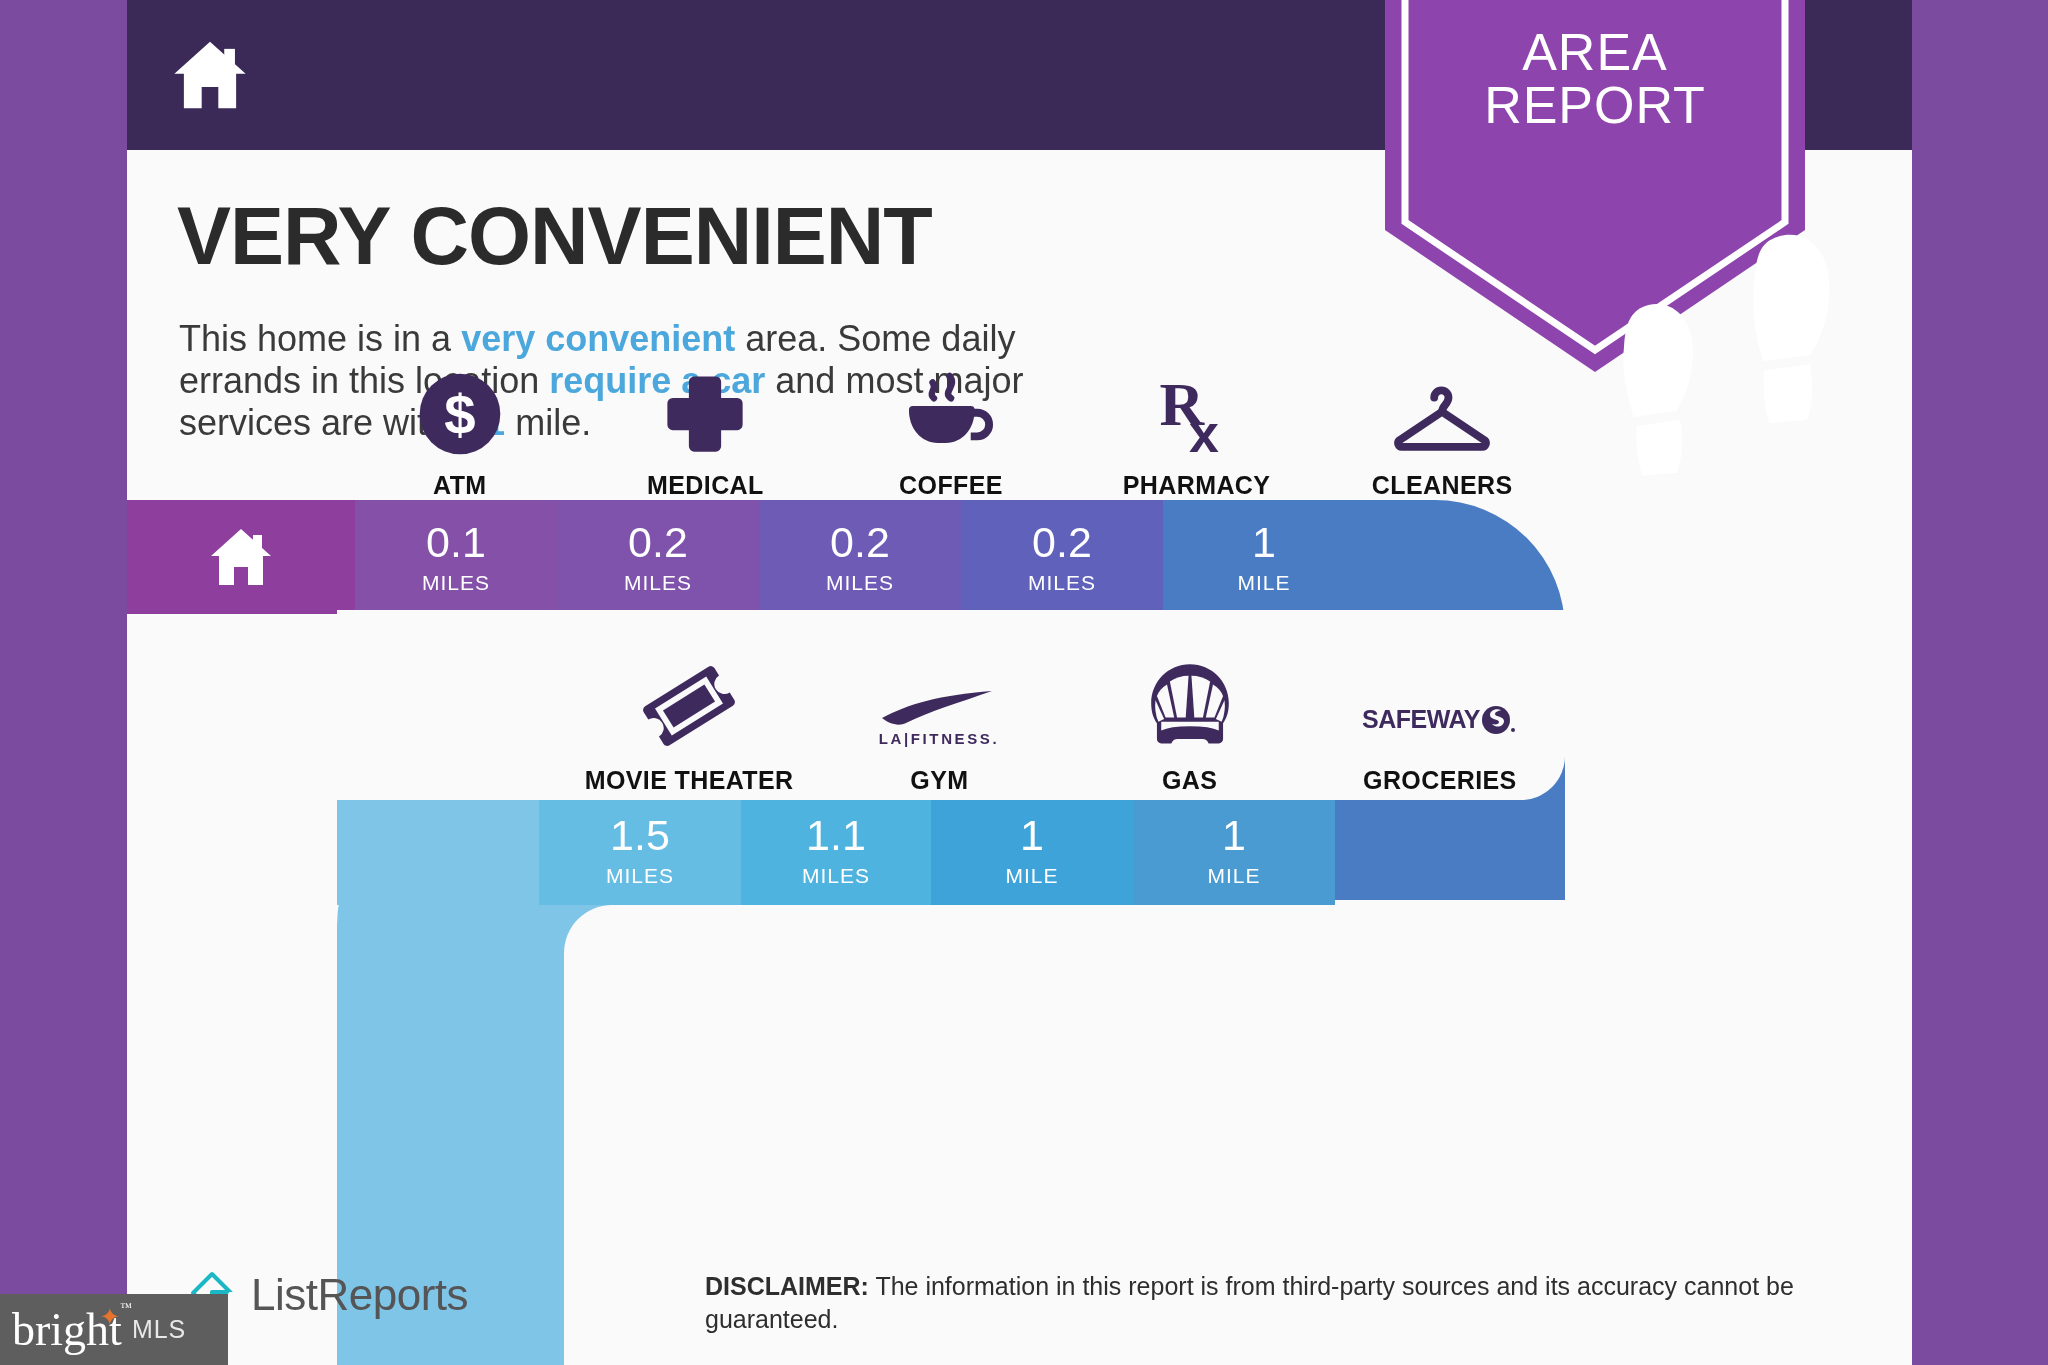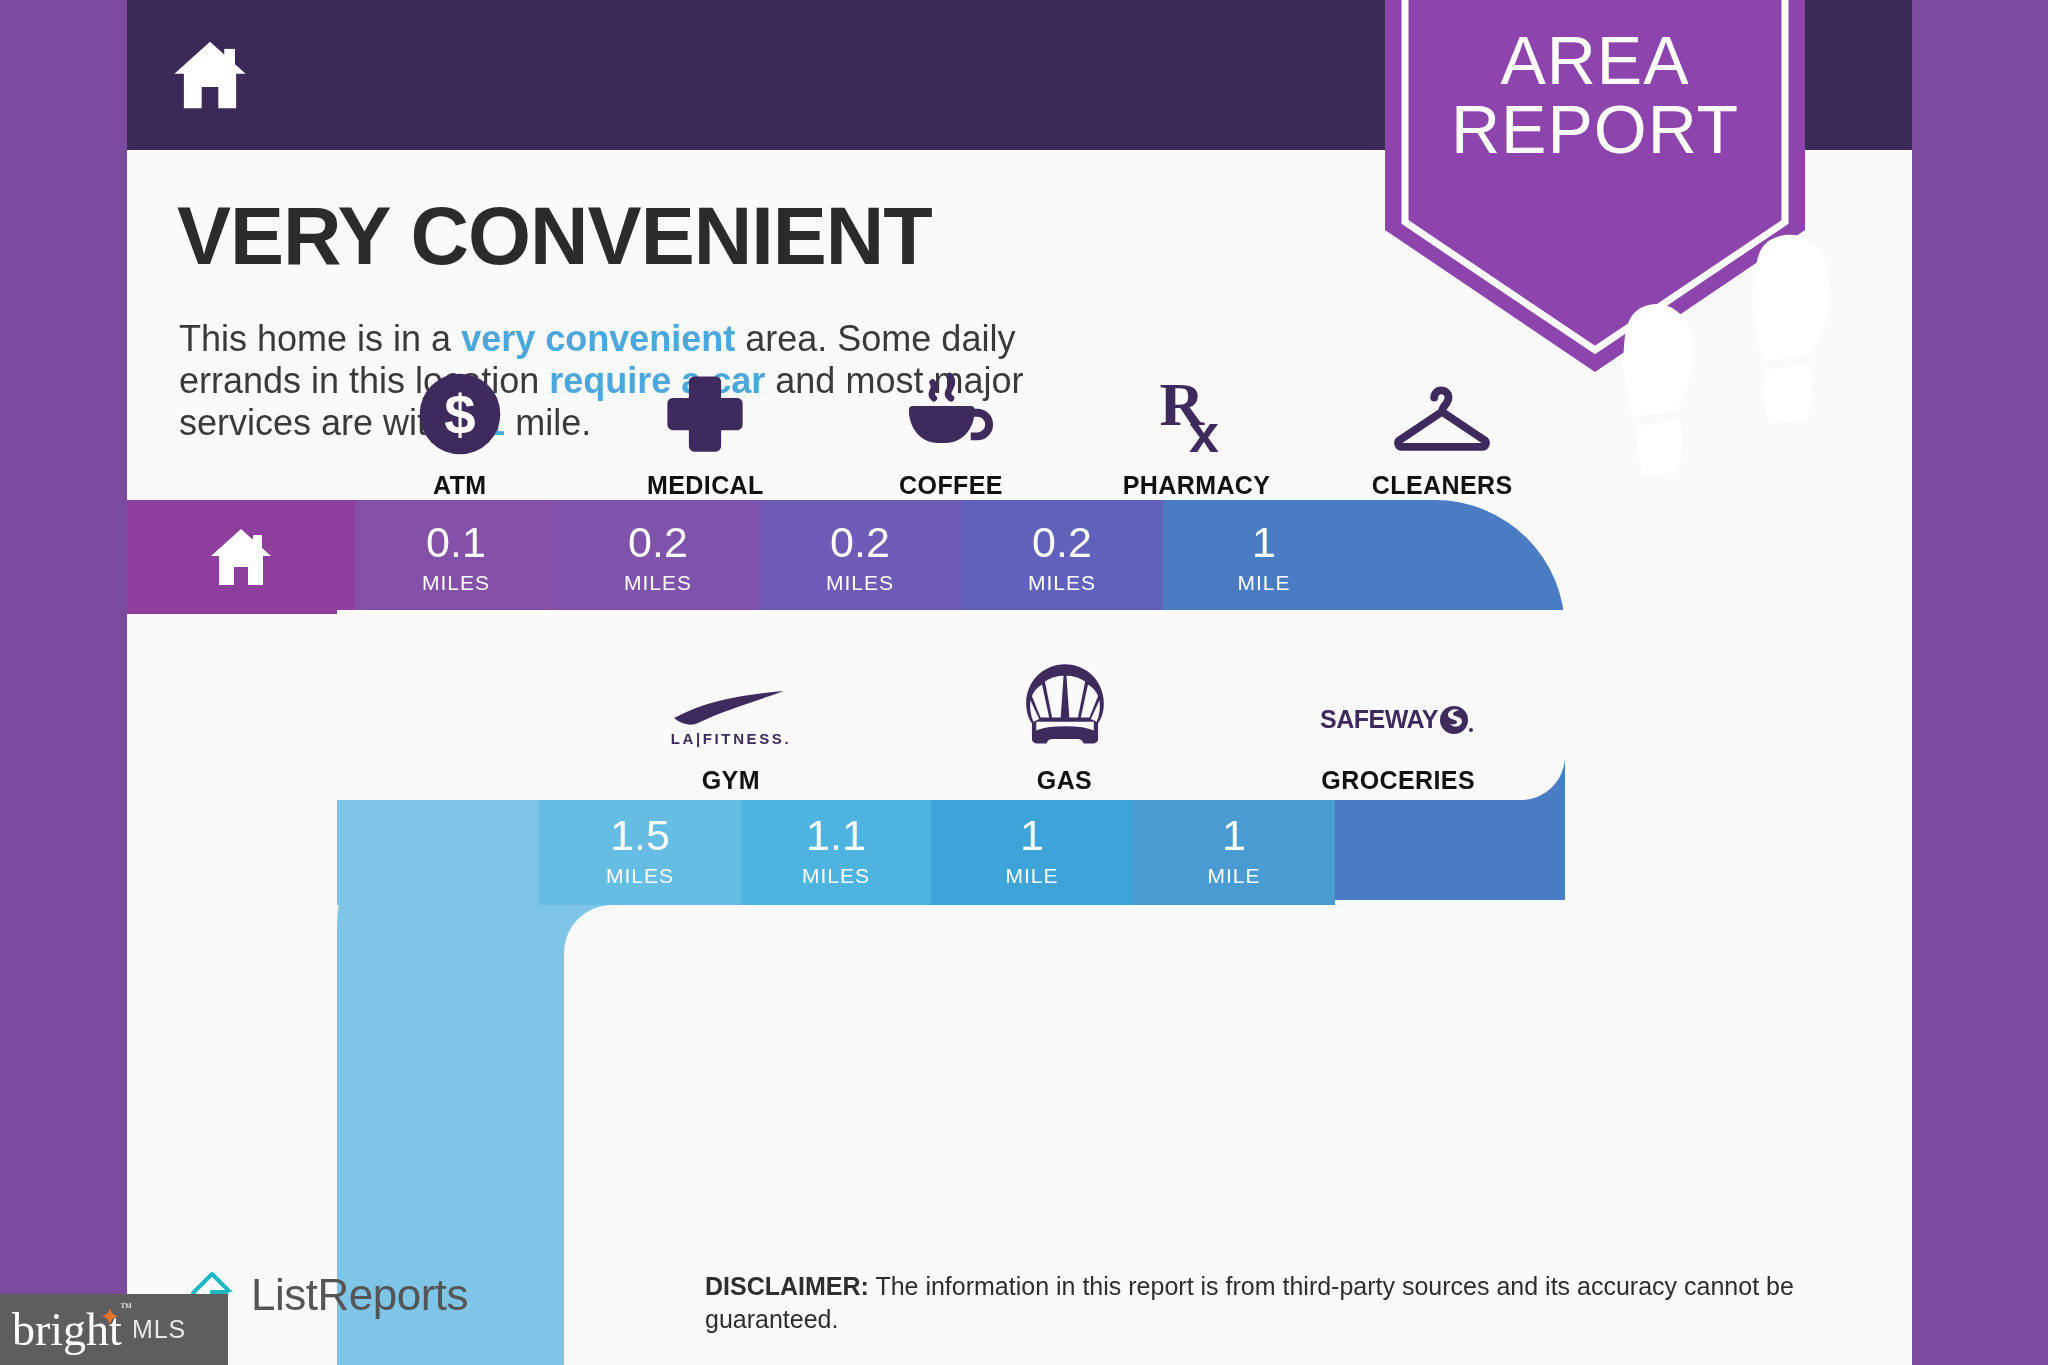--- a/index.html
+++ b/index.html
@@ -47,21 +47,21 @@
   .badge {
     position: absolute;
     left: 1258px; top: 0;
     width: 420px; height: 372px;
     z-index: 30;
   }
   .badge svg { display:block; width:100%; height:100%; }
   .badge-text {
     position: absolute; left: 0; top: 26px; width: 100%;
     text-align: center; color: #fff;
-    font-size: 68px; line-height: 1.02; font-weight: 400;
+    font-size: 52px; line-height: 1.02; font-weight: 400;
     letter-spacing: 1px;
   }
 
   
   .headline {
     position: absolute; left: 50px; top: 190px;
     font-size: 81px; font-weight: bold; color: #2b2b2b;
     letter-spacing: -1px;
   }
   .lede {
@@ -317,20 +317,31 @@
           <svg width="104" height="80" viewBox="0 0 80 60">
             <path fill="none" stroke="#3f2a5e" stroke-width="6" stroke-linecap="round" stroke-linejoin="round" d="M40 26c0-5 5-6 5-11a5.5 5.5 0 1 0-11 0"></path>
             <path fill="none" stroke="#3f2a5e" stroke-width="6" stroke-linecap="round" stroke-linejoin="round" d="M40 26 L7 48a3 3 0 0 0 2 5h62a3 3 0 0 0 2-5z"></path>
           </svg>
         </span>
         <span class="icon-label">CLEANERS</span>
       </div>
     </div>
 
     <div class="icon-row row2">
+      <div class="icon-cell">
+        <span class="icon-glyph">
+          <svg width="92" height="92" viewBox="0 0 64 64">
+            <g transform="rotate(-32 32 32)">
+              <path fill="#3f2a5e" d="M6 16h52a3 3 0 0 1 3 3v6a7 7 0 0 0 0 14v6a3 3 0 0 1-3 3H6a3 3 0 0 1-3-3v-6a7 7 0 0 0 0-14v-6a3 3 0 0 1 3-3z"></path>
+              <rect x="13" y="23" width="38" height="18" fill="none" stroke="#fafafa" stroke-width="4"></rect>
+            </g>
+          </svg>
+        </span>
+        <span class="icon-label">MOVIE THEATER</span>
+      </div>
 
       <div class="icon-cell">
         <span class="icon-glyph">
           <svg width="150" height="68" viewBox="0 0 150 68">
             <path fill="#3f2a5e" d="M18 34c26-14 58-23 110-27-34 12-62 20-86 32-8 4-18 0-24-5z"></path>
             <text x="75" y="60" font-family="Liberation Sans, sans-serif" font-size="15" font-weight="bold" letter-spacing="2.6" fill="#3f2a5e" text-anchor="middle">LA|FITNESS.</text>
           </svg>
         </span>
         <span class="icon-label">GYM</span>
       </div>

